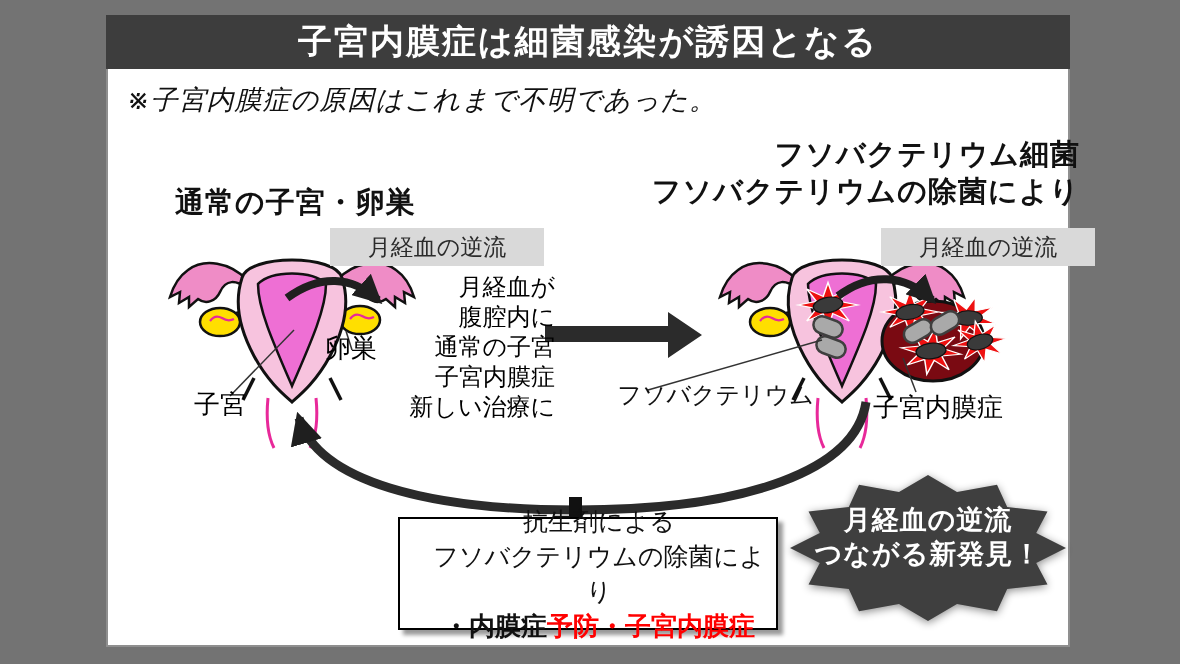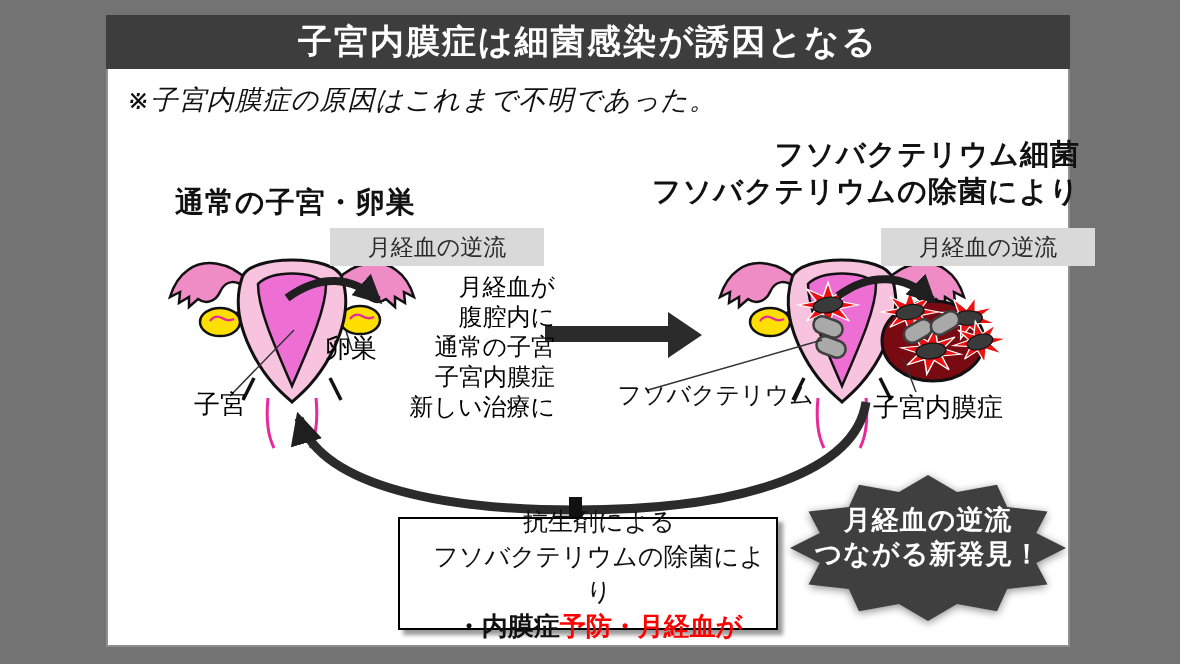--- a/index.html
+++ b/index.html
@@ -154,21 +154,21 @@
 
   <div class="abs bacteria-label">
     <div>フソバクテリウム</div>
   </div>
   <div class="abs small-label lesion-label">子宮内膜症</div>
 
   <div class="abs treatment-box">
     <div>抗生剤による</div>
     <div>フソバクテリウムの除菌により</div>
     <div class="l3">
-      <span>・内膜症</span><span class="red">予防・月経血が</span>
+      <span>・内膜症</span><span class="red">予防・子宮内膜症</span>
     </div>
   </div>
 
   <div class="abs burst-text">
     <div>月経血の逆流</div>
     <div>つながる新発見！</div>
   </div>
 
 </div>
 

